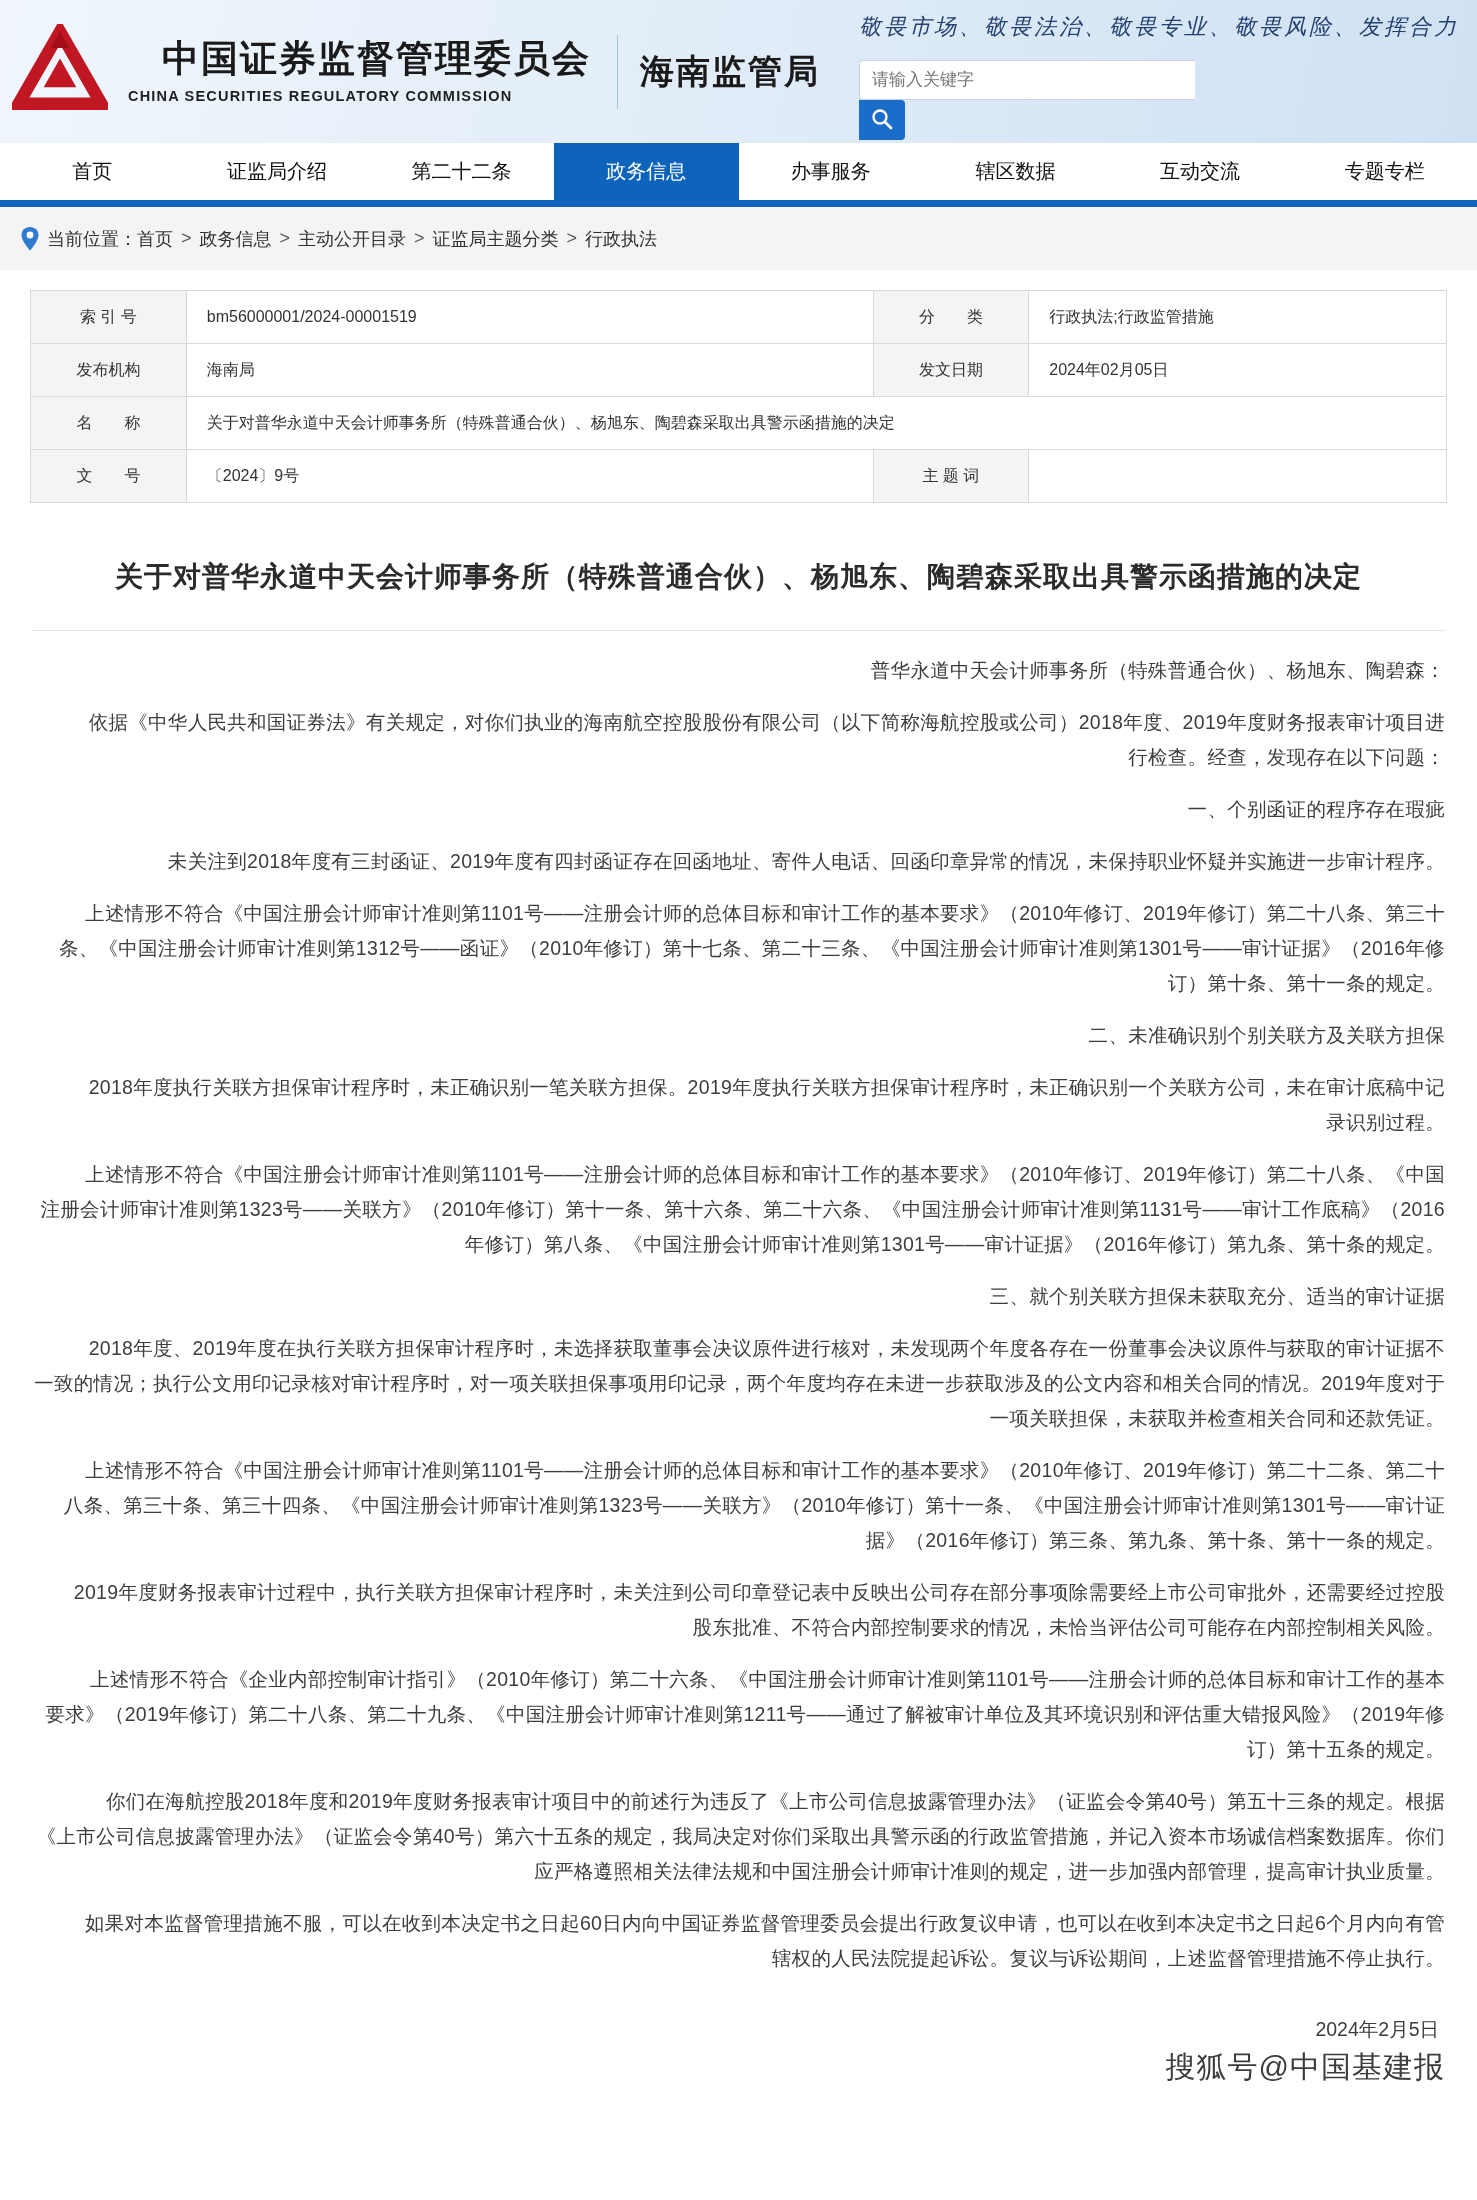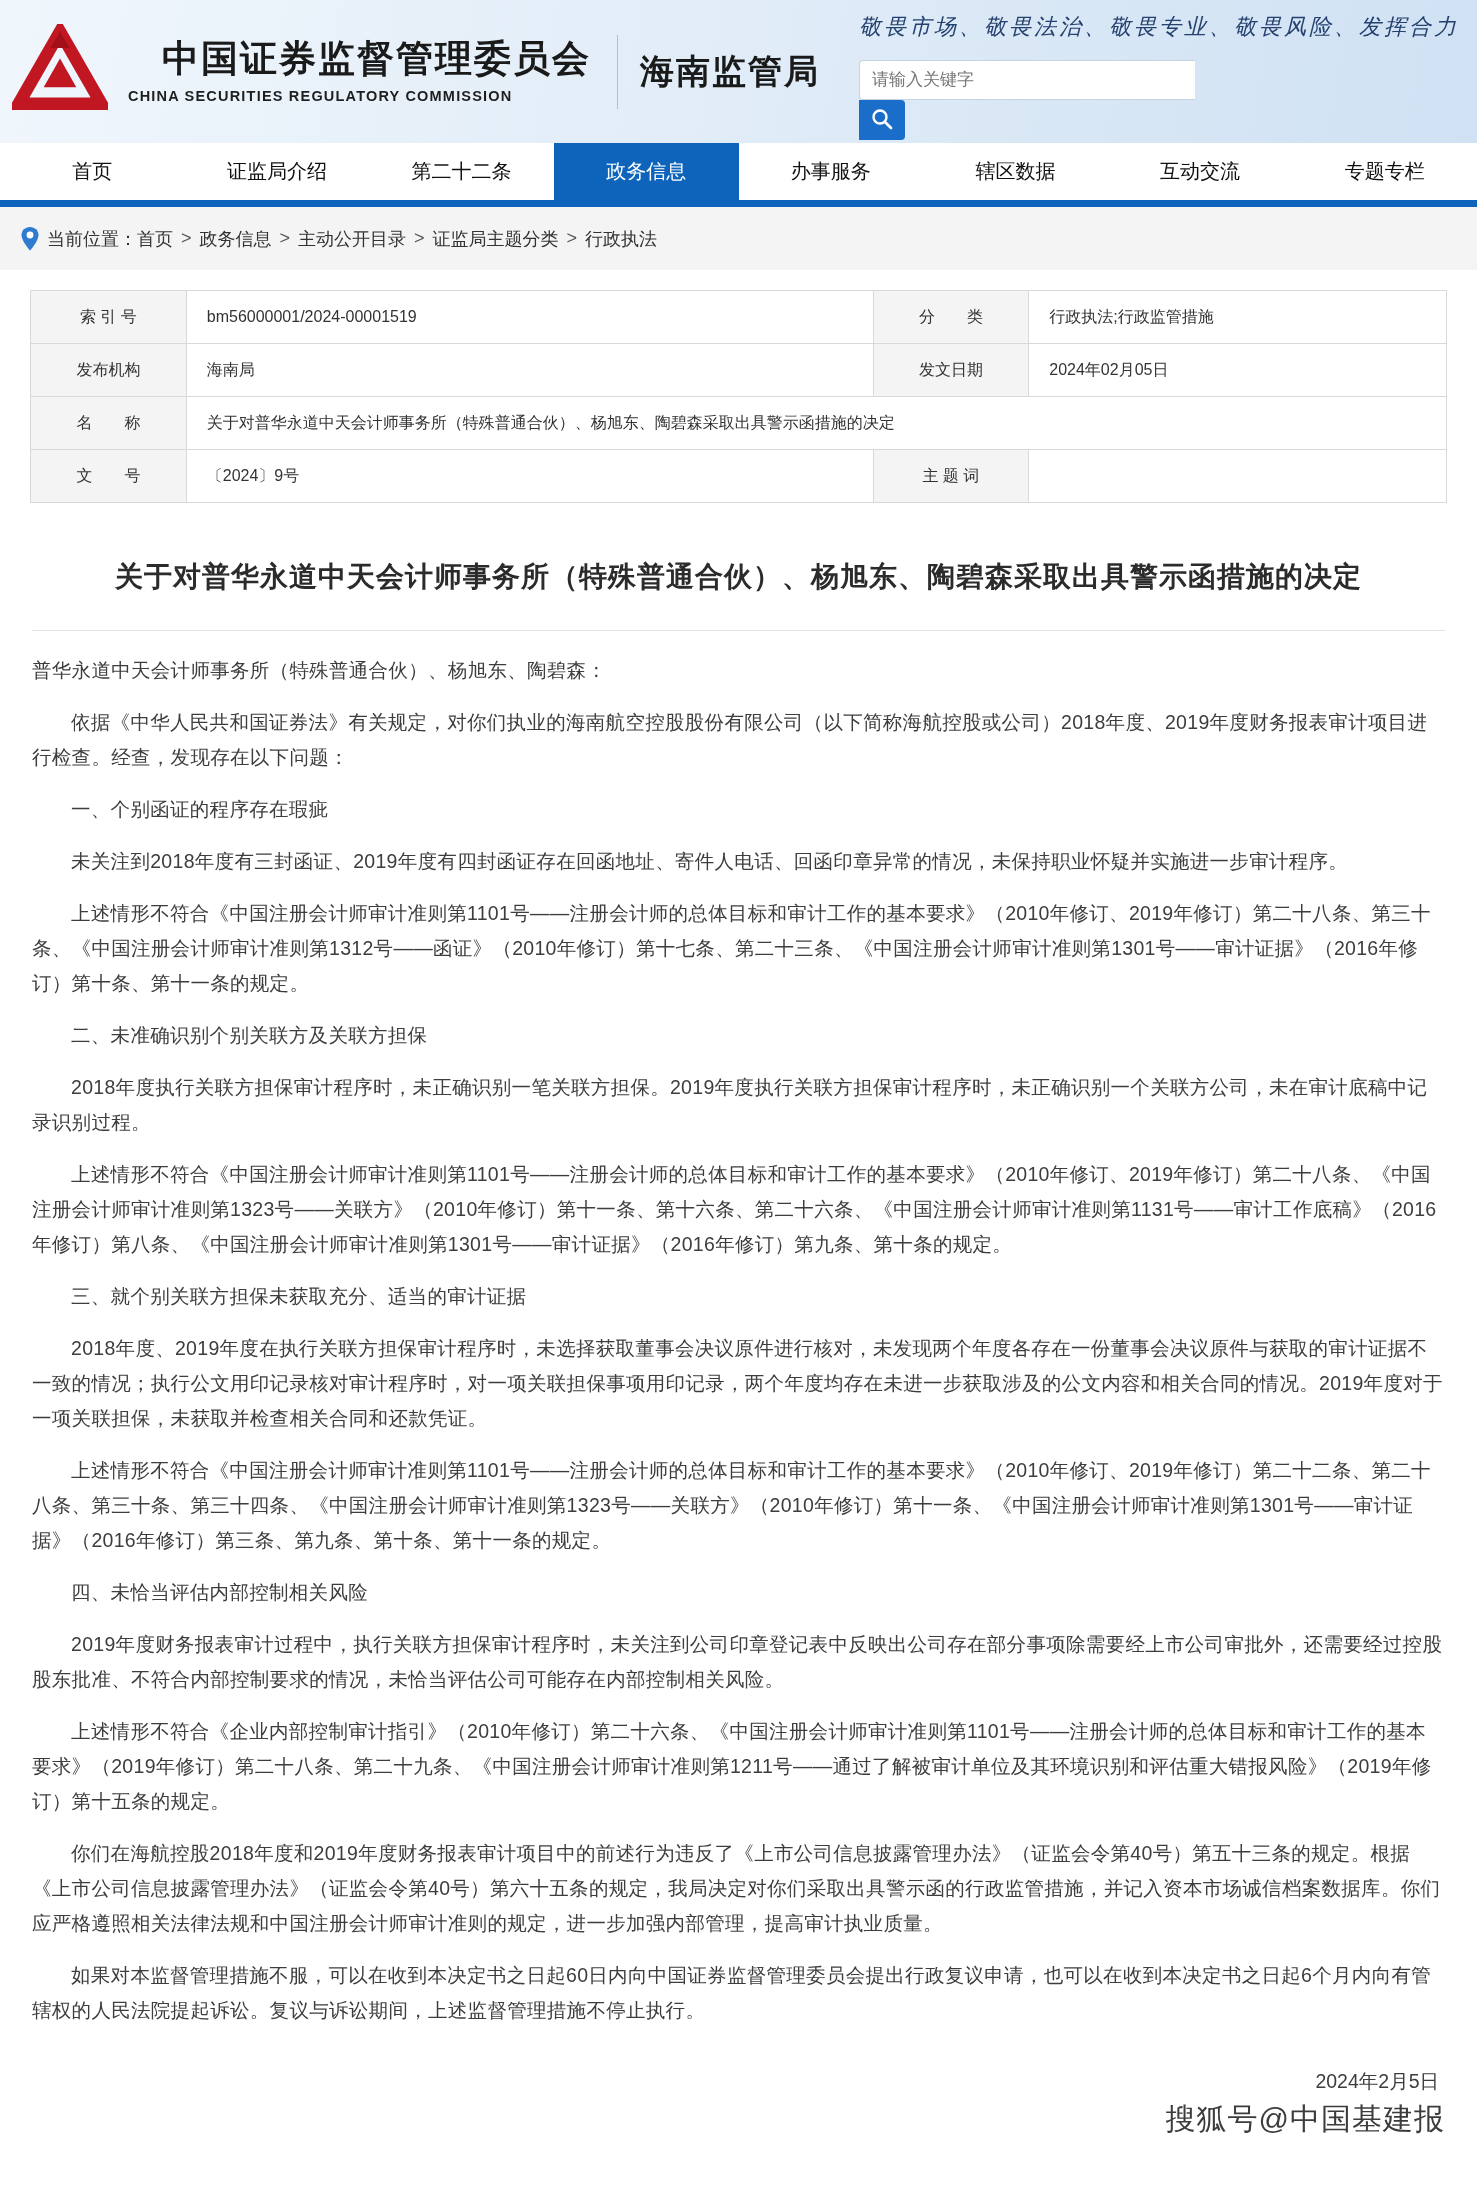--- a/index.html
+++ b/index.html
@@ -40,21 +40,21 @@
   table.info{width:100%;border-collapse:collapse;table-layout:fixed;}
   table.info td{border:1px solid #d9d9d9;height:53px;font-size:16px;color:#333;box-sizing:border-box;}
   td.lbl{background:#f4f4f4;text-align:center;}
   td.val{background:#fff;padding:0 20px;overflow:hidden;white-space:nowrap;text-overflow:ellipsis;}
   td.val-wrap{background:#fff;padding:8px 20px;white-space:normal;line-height:1.5;}
 
   
   .article{padding:0 32px;}
   .doc-title{text-align:center;font-size:28px;font-weight:bold;color:#2b2b2b;margin:52px 50px 32px;line-height:1.55;letter-spacing:1px;}
   .title-rule{border-bottom:1px solid #e4e4e4;margin-bottom:22px;}
-  .doc-body p{font-size:19.5px;color:#3d3d3d;line-height:35px;margin:17px 0;text-indent:2em;letter-spacing:0.3px;}
+  .doc-body p{font-size:19.5px;color:#3d3d3d;line-height:35px;margin:17px 0;text-indent:2em;letter-spacing:0.3px;text-align:right;}
   .doc-body p.no-indent{text-indent:0;}
   .signature{text-align:right;font-size:19.5px;color:#3d3d3d;margin-top:44px;padding-right:18px;}
   .doc-date{text-align:right;font-size:19.5px;color:#3d3d3d;margin-top:40px;padding-right:6px;}
   .watermark{text-align:right;font-size:30px;color:#3c3c3c;margin-top:4px;font-weight:500;letter-spacing:1px;}
 </style>
 </head>
 <body>
 
 <div class="page">
 
@@ -168,21 +168,20 @@
       <p>依据《中华人民共和国证券法》有关规定，对你们执业的海南航空控股股份有限公司（以下简称海航控股或公司）2018年度、2019年度财务报表审计项目进行检查。经查，发现存在以下问题：</p>
       <p>一、个别函证的程序存在瑕疵</p>
       <p>未关注到2018年度有三封函证、2019年度有四封函证存在回函地址、寄件人电话、回函印章异常的情况，未保持职业怀疑并实施进一步审计程序。</p>
       <p>上述情形不符合《中国注册会计师审计准则第1101号——注册会计师的总体目标和审计工作的基本要求》（2010年修订、2019年修订）第二十八条、第三十条、《中国注册会计师审计准则第1312号——函证》（2010年修订）第十七条、第二十三条、《中国注册会计师审计准则第1301号——审计证据》（2016年修订）第十条、第十一条的规定。</p>
       <p>二、未准确识别个别关联方及关联方担保</p>
       <p>2018年度执行关联方担保审计程序时，未正确识别一笔关联方担保。2019年度执行关联方担保审计程序时，未正确识别一个关联方公司，未在审计底稿中记录识别过程。</p>
       <p>上述情形不符合《中国注册会计师审计准则第1101号——注册会计师的总体目标和审计工作的基本要求》（2010年修订、2019年修订）第二十八条、《中国注册会计师审计准则第1323号——关联方》（2010年修订）第十一条、第十六条、第二十六条、《中国注册会计师审计准则第1131号——审计工作底稿》（2016年修订）第八条、《中国注册会计师审计准则第1301号——审计证据》（2016年修订）第九条、第十条的规定。</p>
       <p>三、就个别关联方担保未获取充分、适当的审计证据</p>
       <p>2018年度、2019年度在执行关联方担保审计程序时，未选择获取董事会决议原件进行核对，未发现两个年度各存在一份董事会决议原件与获取的审计证据不一致的情况；执行公文用印记录核对审计程序时，对一项关联担保事项用印记录，两个年度均存在未进一步获取涉及的公文内容和相关合同的情况。2019年度对于一项关联担保，未获取并检查相关合同和还款凭证。</p>
       <p>上述情形不符合《中国注册会计师审计准则第1101号——注册会计师的总体目标和审计工作的基本要求》（2010年修订、2019年修订）第二十二条、第二十八条、第三十条、第三十四条、《中国注册会计师审计准则第1323号——关联方》（2010年修订）第十一条、《中国注册会计师审计准则第1301号——审计证据》（2016年修订）第三条、第九条、第十条、第十一条的规定。</p>
-      <p>四、未恰当评估内部控制相关风险</p>
       <p>2019年度财务报表审计过程中，执行关联方担保审计程序时，未关注到公司印章登记表中反映出公司存在部分事项除需要经上市公司审批外，还需要经过控股股东批准、不符合内部控制要求的情况，未恰当评估公司可能存在内部控制相关风险。</p>
       <p>上述情形不符合《企业内部控制审计指引》（2010年修订）第二十六条、《中国注册会计师审计准则第1101号——注册会计师的总体目标和审计工作的基本要求》（2019年修订）第二十八条、第二十九条、《中国注册会计师审计准则第1211号——通过了解被审计单位及其环境识别和评估重大错报风险》（2019年修订）第十五条的规定。</p>
       <p>你们在海航控股2018年度和2019年度财务报表审计项目中的前述行为违反了《上市公司信息披露管理办法》（证监会令第40号）第五十三条的规定。根据《上市公司信息披露管理办法》（证监会令第40号）第六十五条的规定，我局决定对你们采取出具警示函的行政监管措施，并记入资本市场诚信档案数据库。你们应严格遵照相关法律法规和中国注册会计师审计准则的规定，进一步加强内部管理，提高审计执业质量。</p>
       <p>如果对本监督管理措施不服，可以在收到本决定书之日起60日内向中国证券监督管理委员会提出行政复议申请，也可以在收到本决定书之日起6个月内向有管辖权的人民法院提起诉讼。复议与诉讼期间，上述监督管理措施不停止执行。</p>
     </div>
     <div class="doc-date">2024年2月5日</div>
     <div class="watermark">搜狐号@中国基建报</div>
   </div>
 
 </div>

